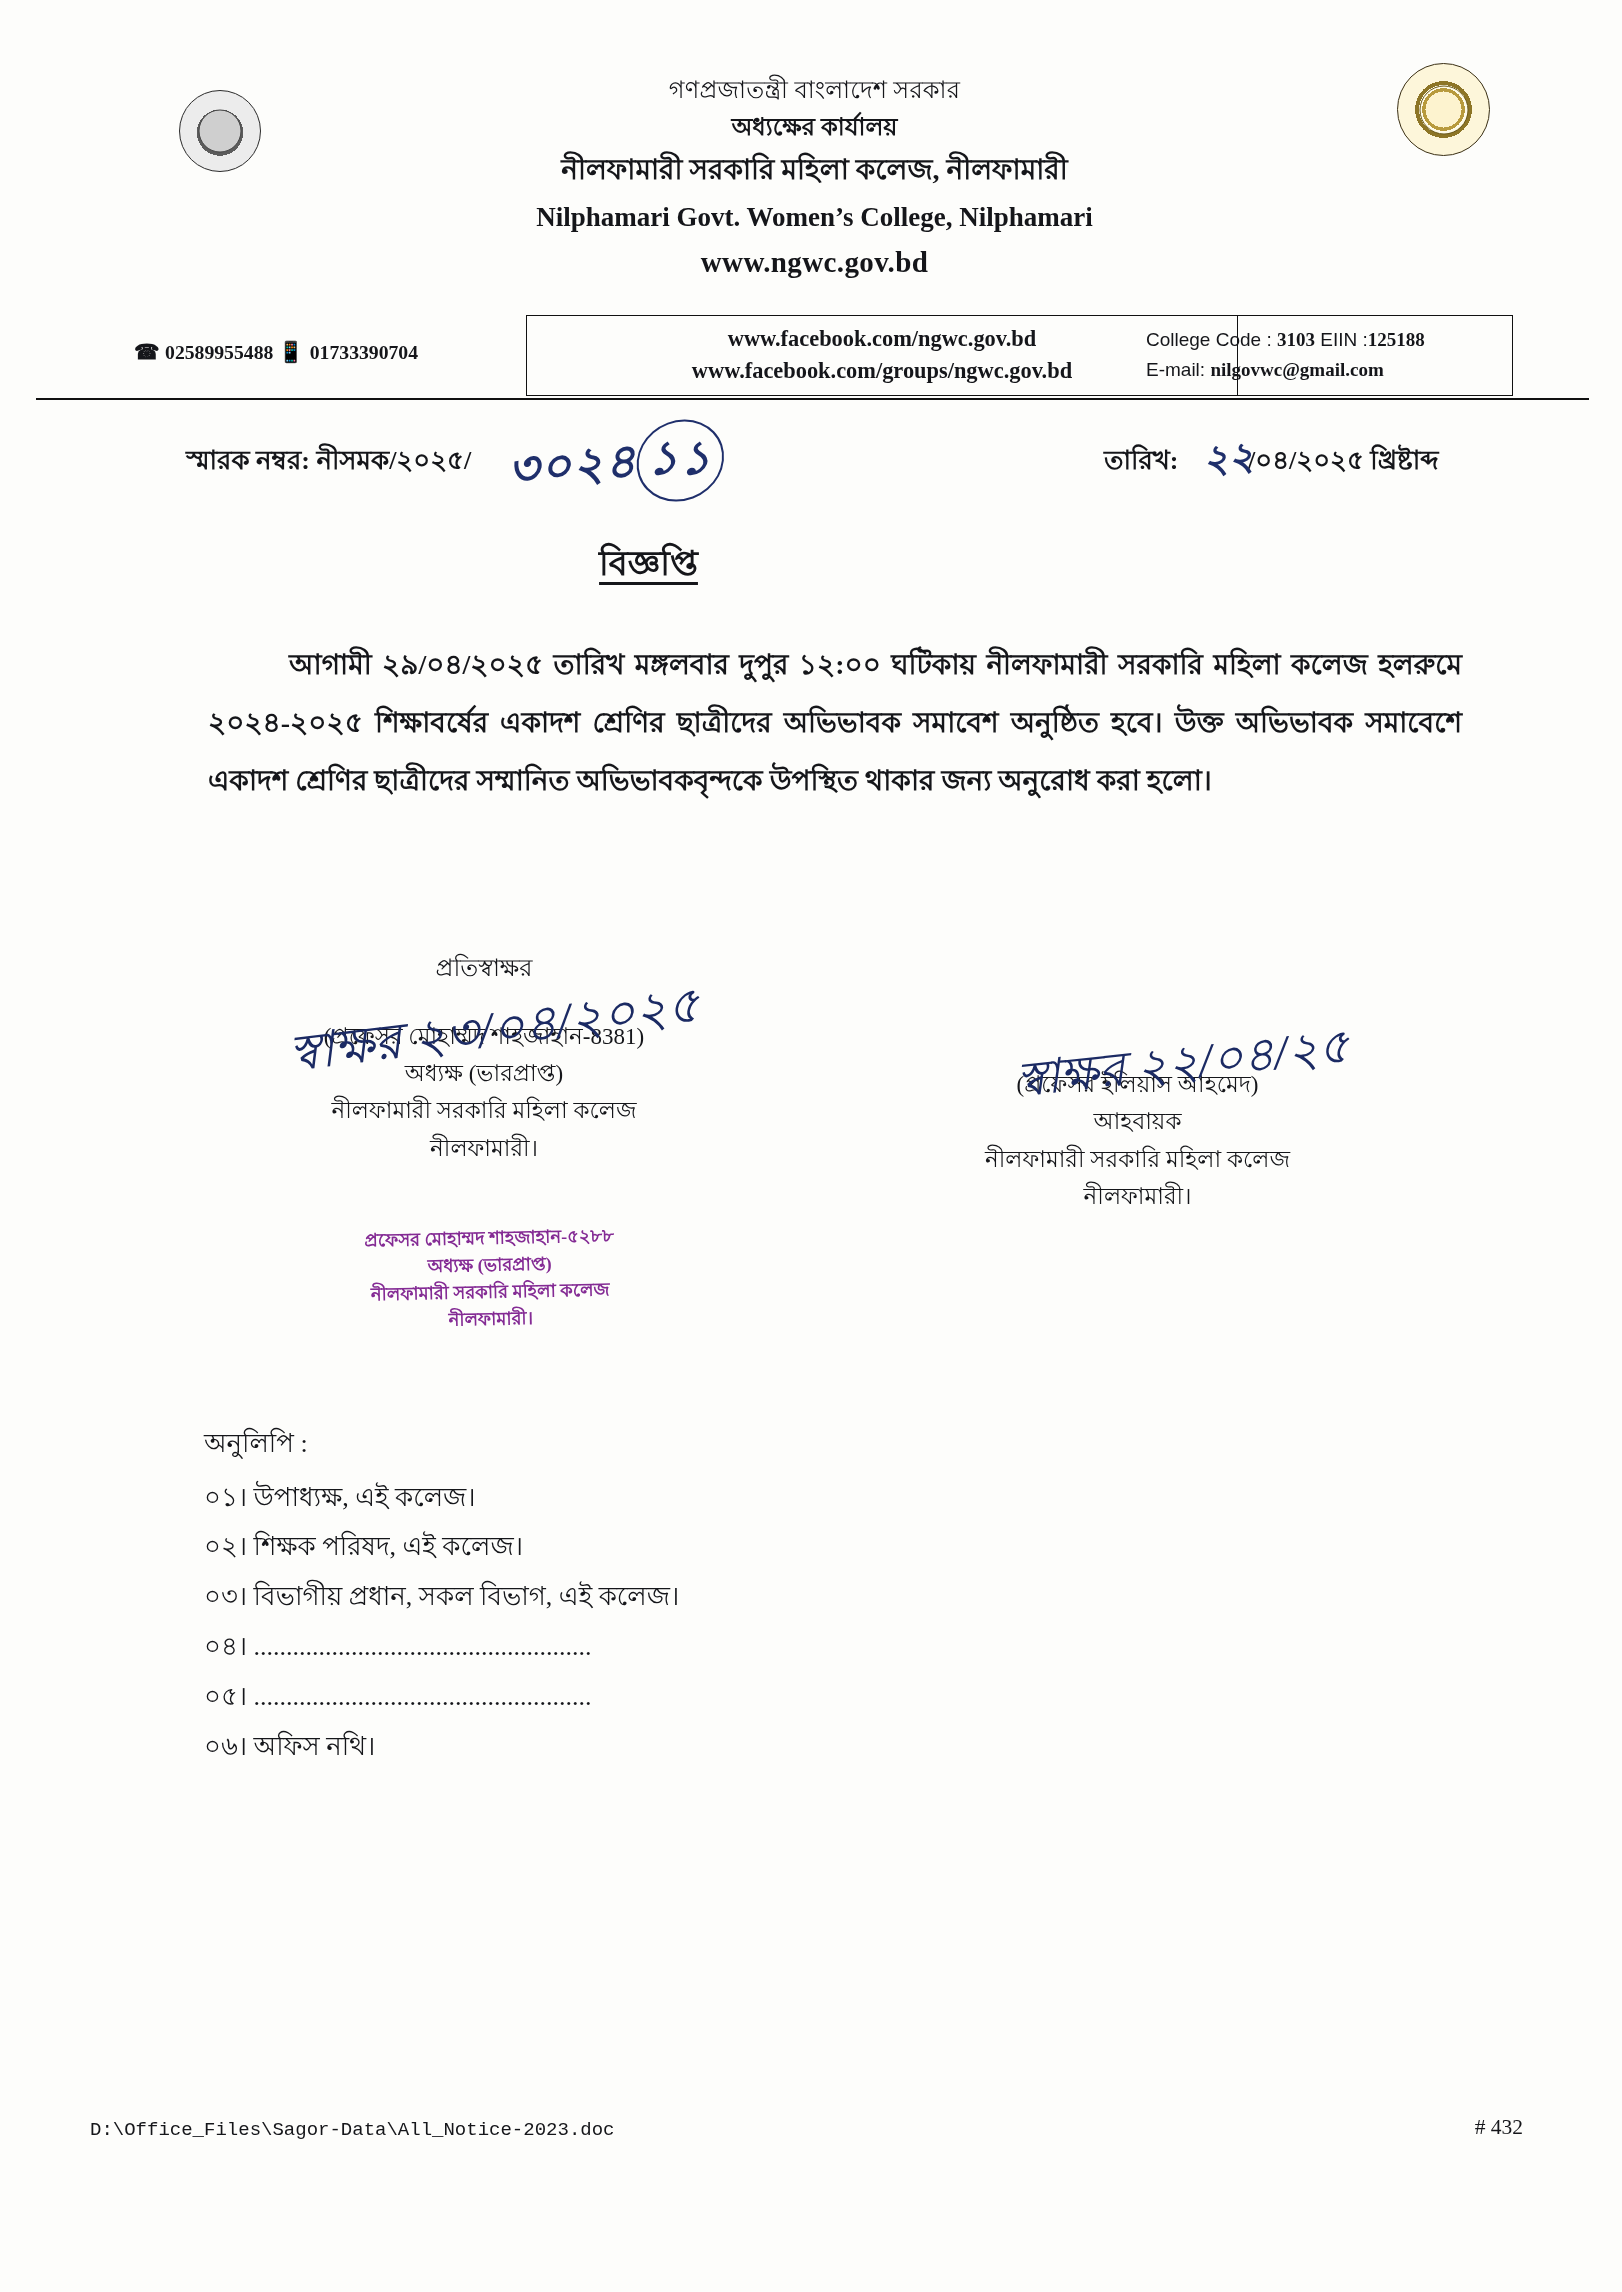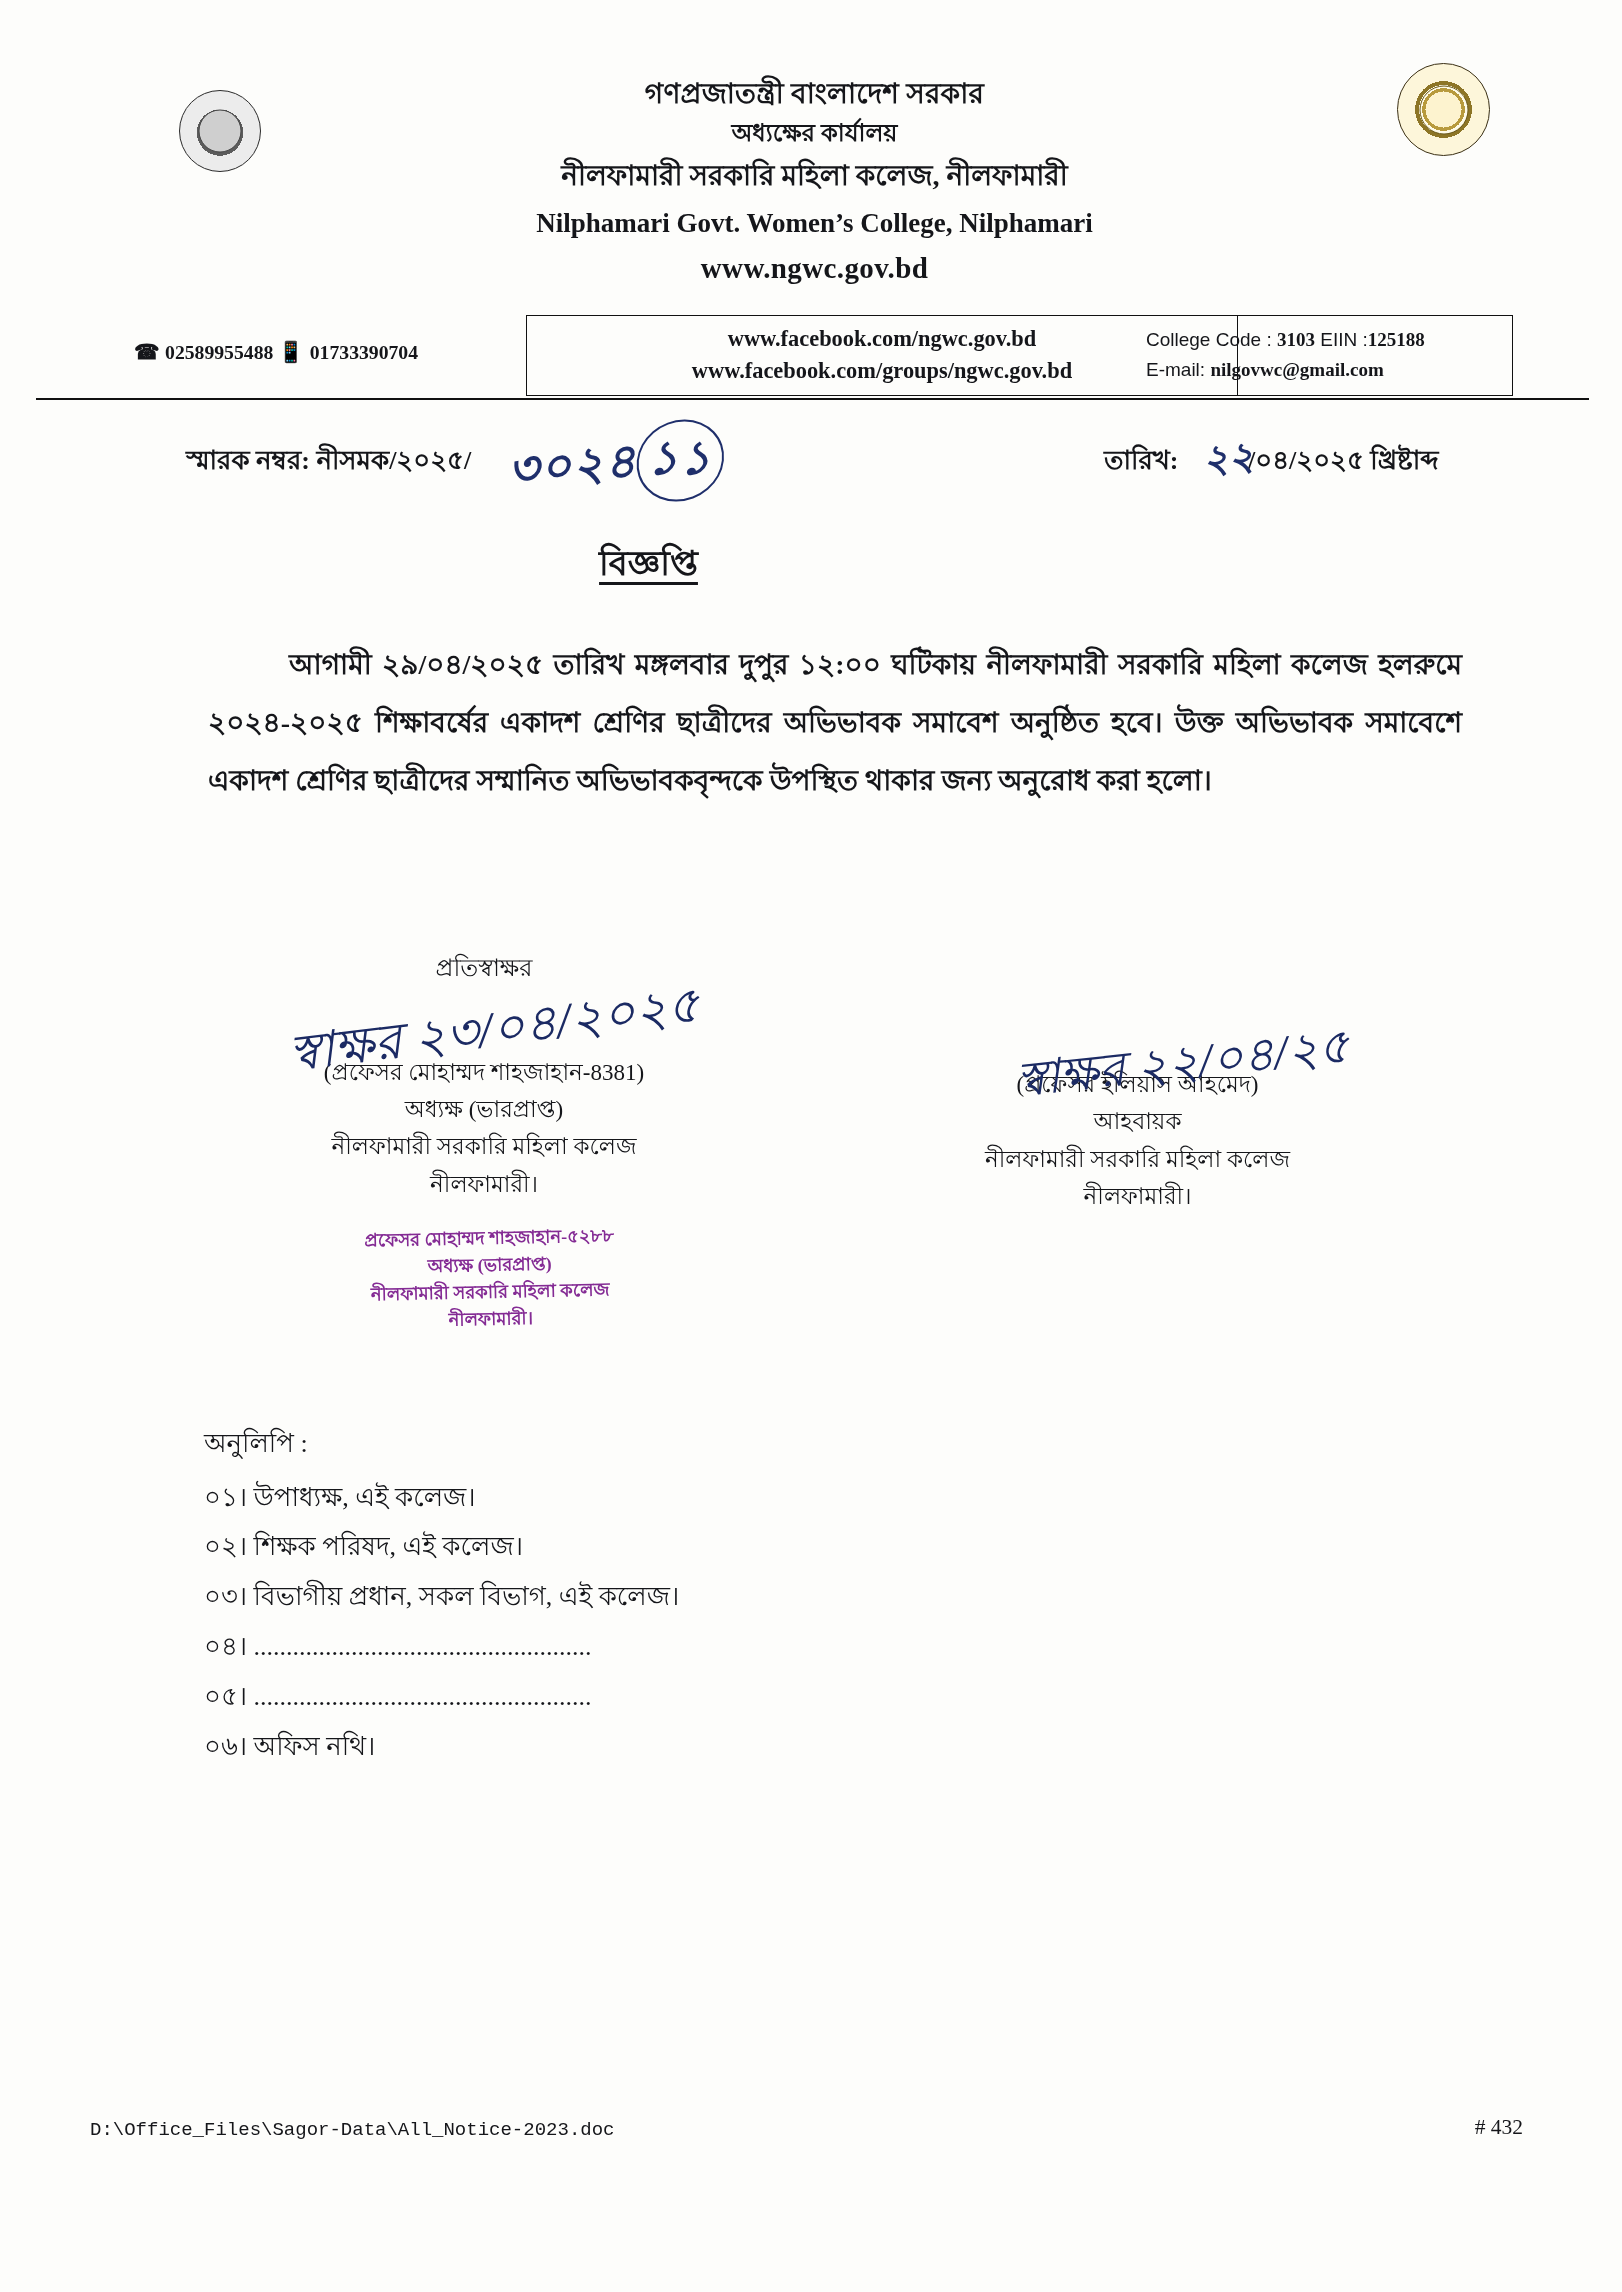--- a/index.html
+++ b/index.html
@@ -25,22 +25,22 @@
   .header {
     position: absolute;
     left: 116px;
     top: 72px;
     width: 1397px;
   }
   .header-center {
     text-align: center;
   }
   .gov-line {
-    font-size: 28px;
-    font-weight: 700;
+    font-size: 24px;
+    font-weight: 400;
     letter-spacing: 0.2px;
     line-height: 1.55;
   }
   .office-line {
     font-size: 24px;
     font-weight: 700;
     line-height: 1.55;
   }
   .college-bn {
     font-size: 28px;
@@ -260,21 +260,21 @@
     position: absolute;
     left: 824px;
     top: 1066px;
     width: 627px;
     text-align: center;
     font-size: 23px;
     line-height: 1.62;
   }
   .counter-label {
     font-size: 24px;
-    margin-bottom: 66px;
+    margin-bottom: 30px;
   }
   .sig-scribble-left {
     position: absolute;
     left: 288px;
     top: 991px;
     font-size: 50px;
     color: #1b2a63;
     font-family: "Liberation Serif", serif;
     font-style: italic;
     transform: rotate(-7deg);

